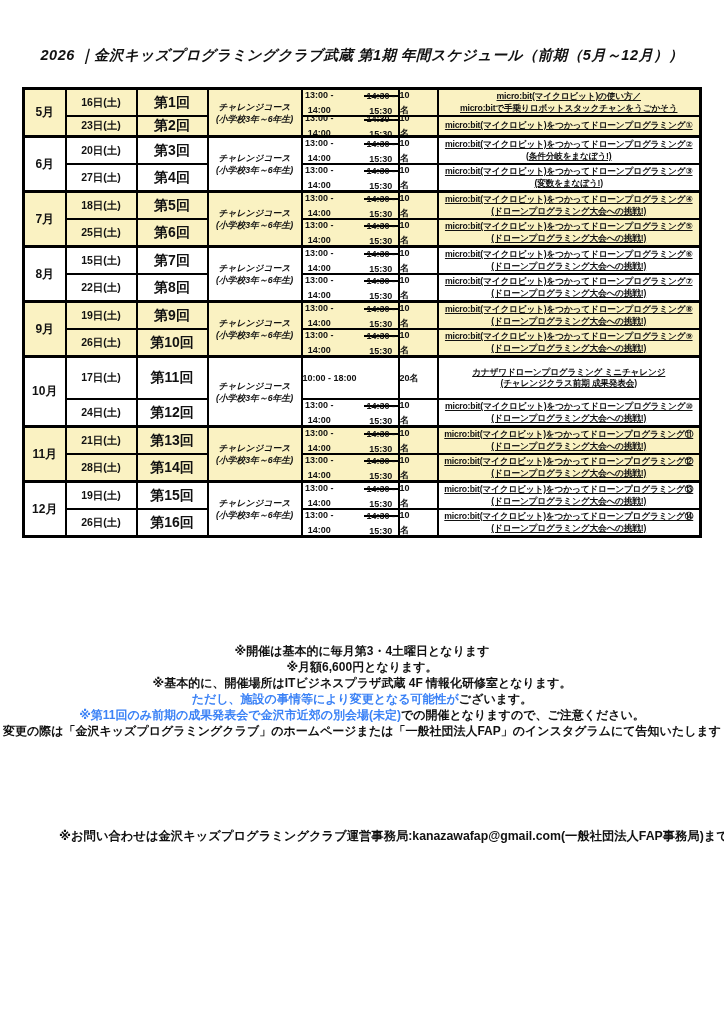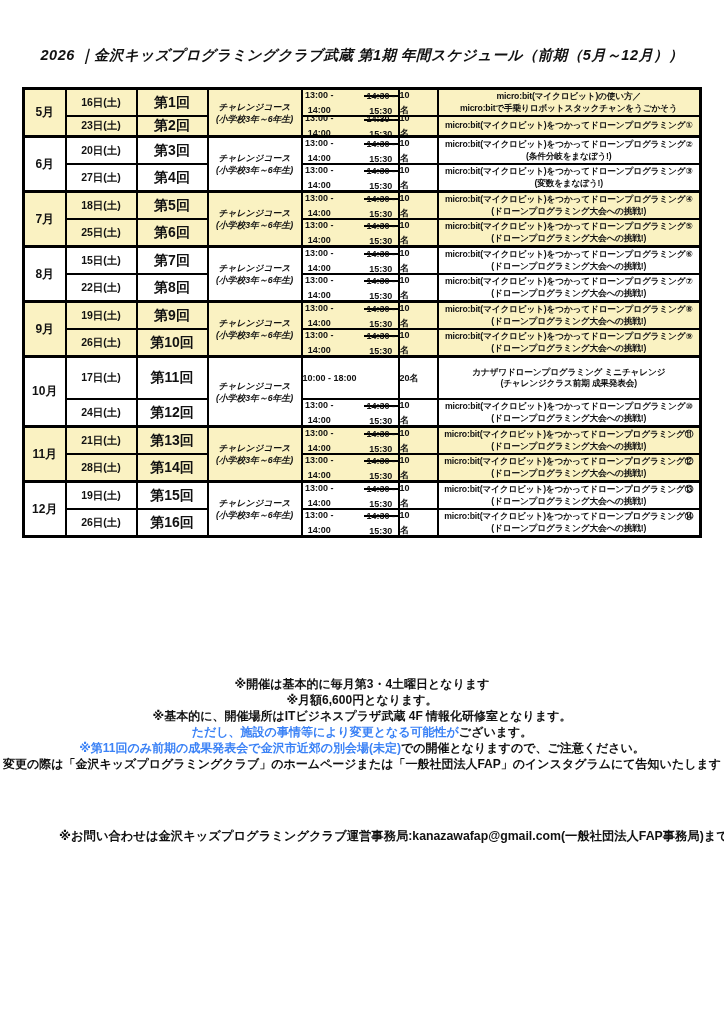--- a/index.html
+++ b/index.html
@@ -35,25 +35,25 @@
   .c-no     { font-size:14px; }
   .c-course { font-size:8.8px; line-height:12px; padding:0 2px;font-style:italic; }
   .c-time, .c-cap { padding:0; }
   .slots-stack { display:flex; flex-direction:row; }
   .slot {
     height:15px; line-height:15px; font-size:9px;
     display:flex; align-items:center; justify-content:center;
   }
   .slot + .slot { border-top:2px solid #000;margin-left:28px; }
   .slot.tall { height:40px; line-height:32px; }
-  .c-desc { font-size:8.7px; line-height:11.5px; padding:1px 2px; letter-spacing:-0.2px; }
+  .c-desc { font-size:8.7px; line-height:11.5px; padding:1px 2px; letter-spacing:-0.2px;text-decoration:underline; }
   .desc-line { white-space:nowrap; }
 
   .notes {
-    position:absolute; top:676px; left:0; width:100%;
+    position:absolute; top:643px; left:0; width:100%;
     text-align:center; font-size:12px; line-height:16px;
   }
   .note-line { white-space:nowrap; }
   .note-line .red { color:#3b82f6; }
 
   .contact {
     position:absolute; top:828px; left:0; width:100%;
     text-align:center; font-size:12.3px; white-space:nowrap;margin-left:32px;
   }
 </style>

